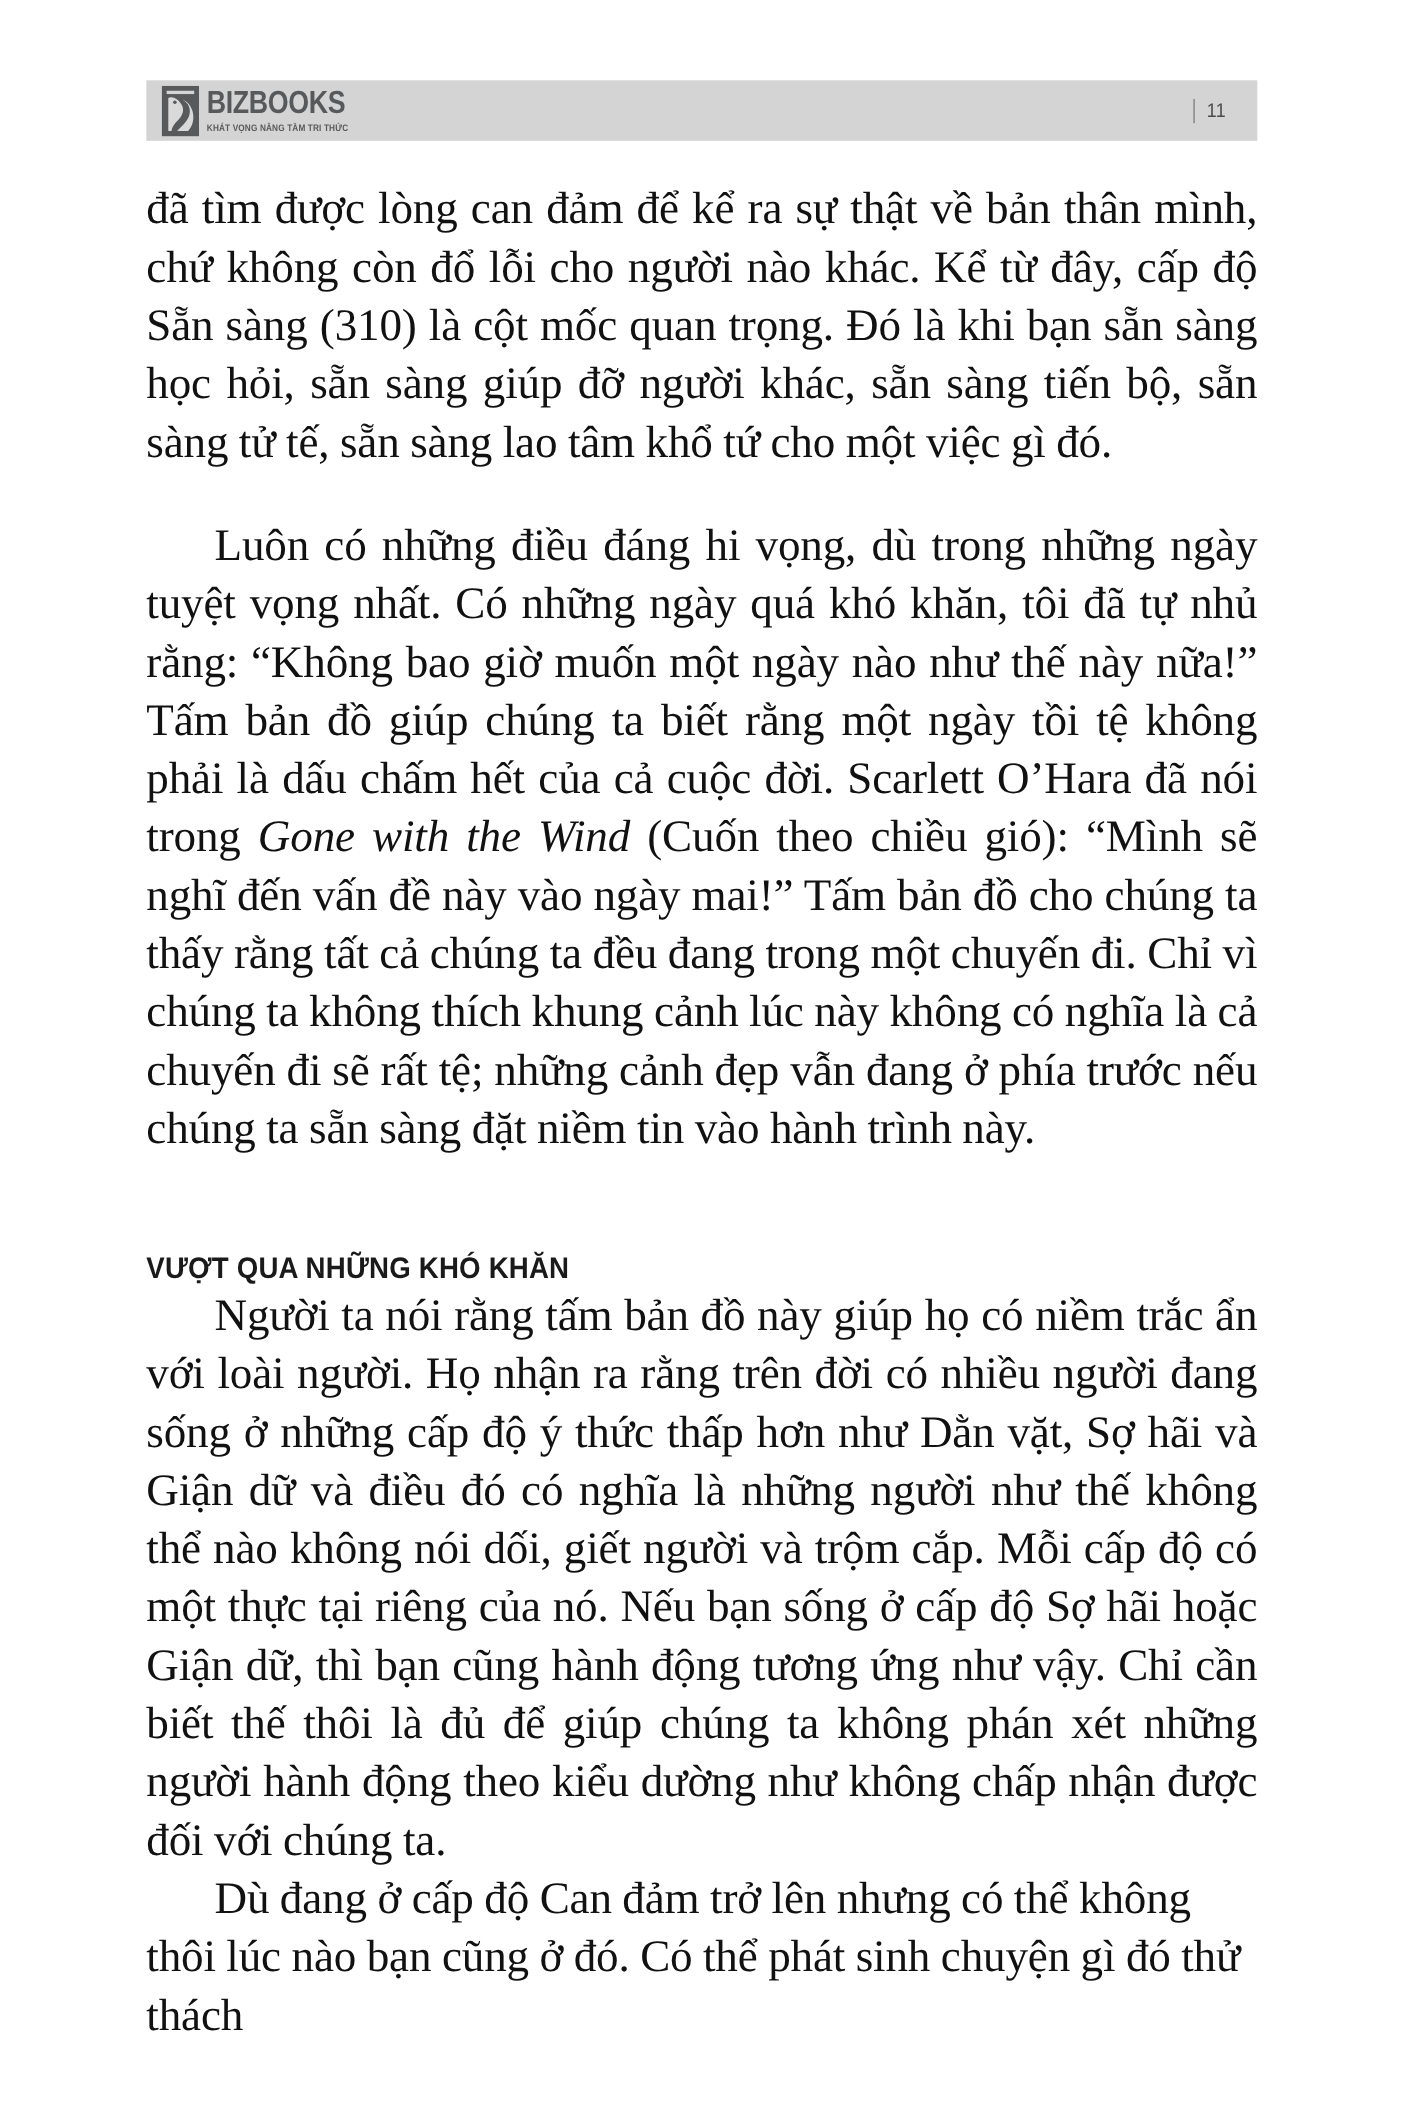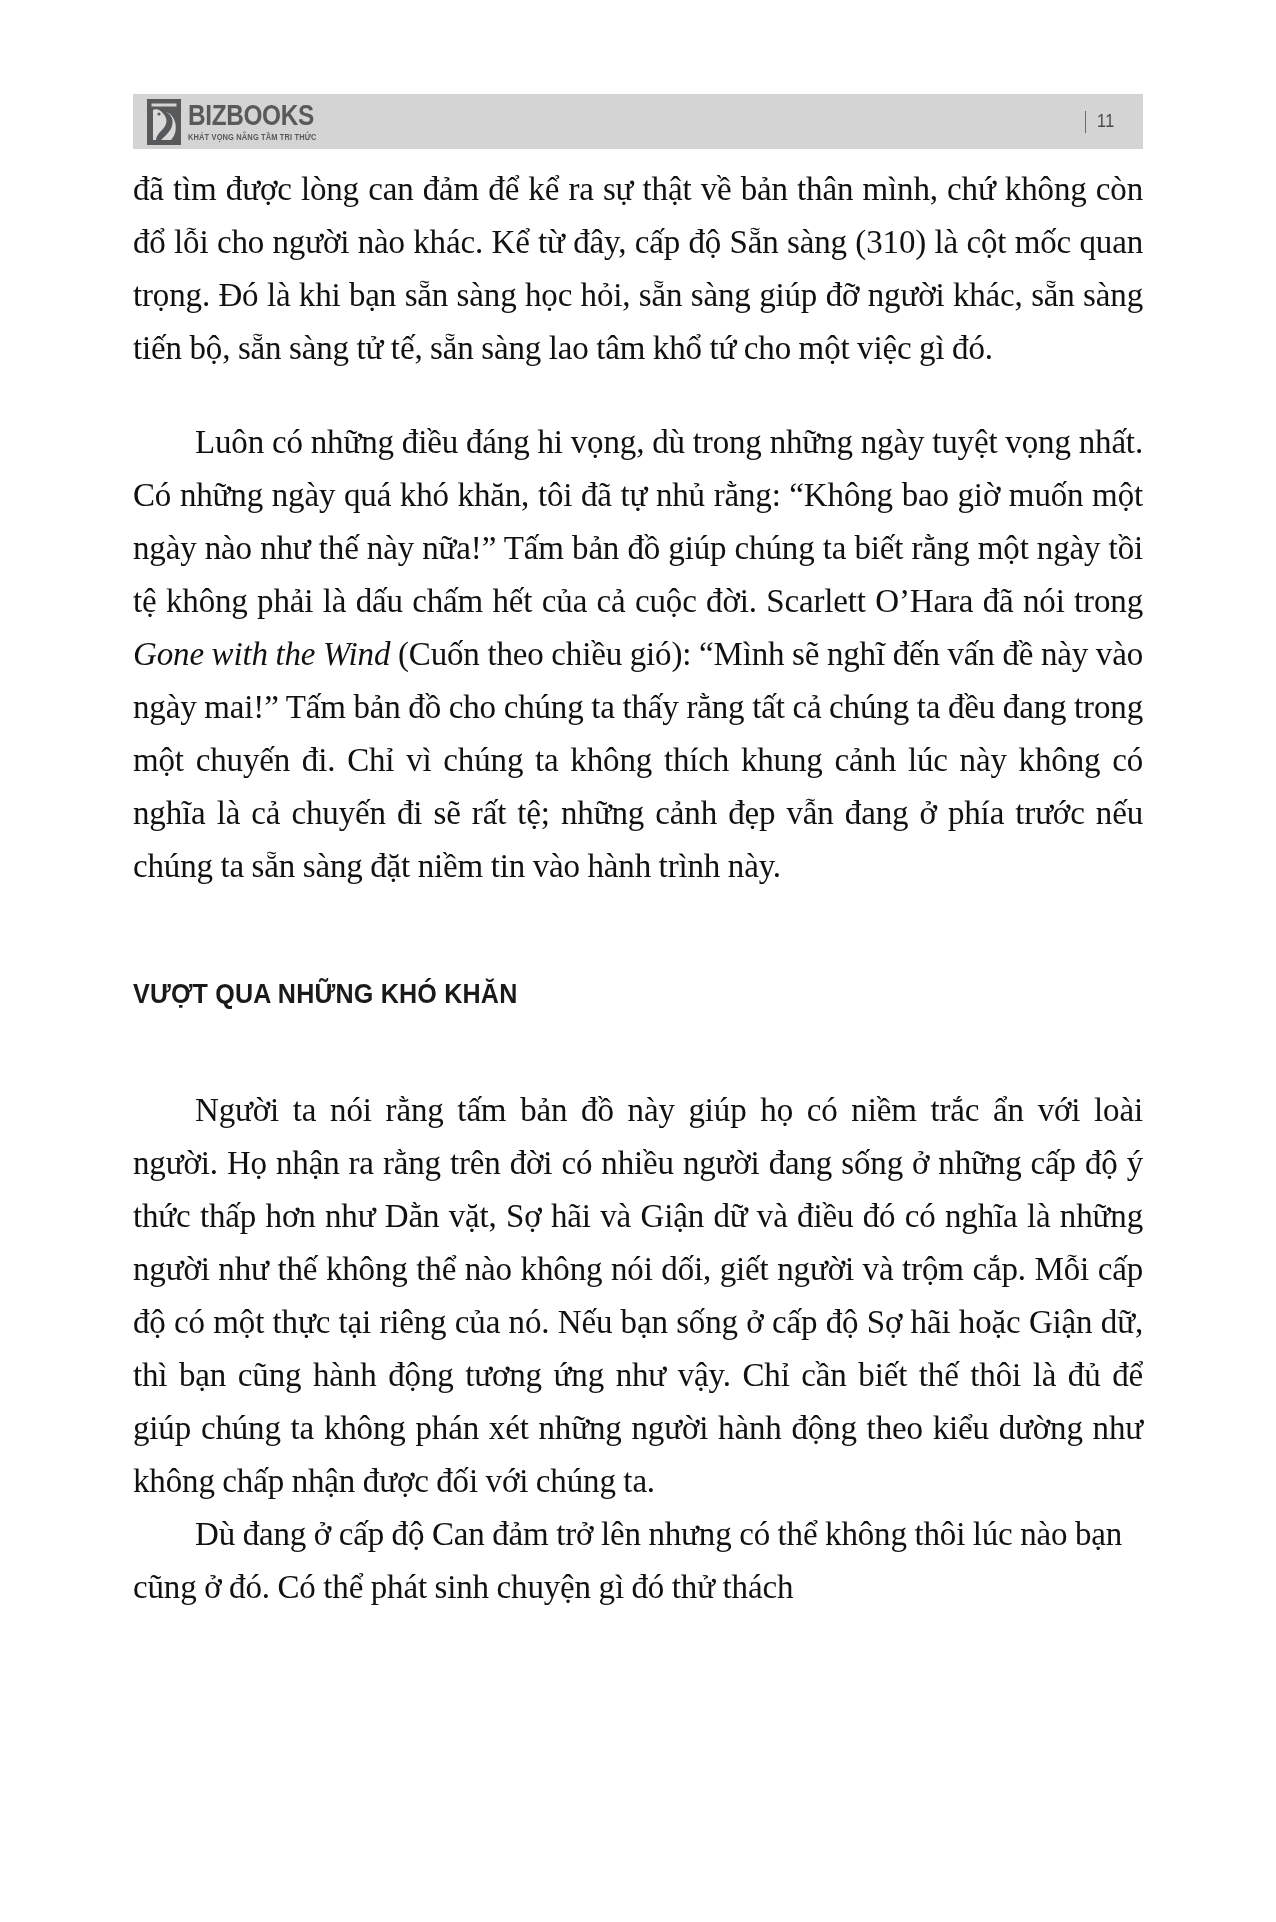--- a/index.html
+++ b/index.html
@@ -21,21 +21,21 @@
   .page {
     position: absolute;
     inset: 0;
     background: #ffffff;
   }
 
   
   .header-band {
     position: absolute;
     left: 133px;
-    top: 94px;
+    top: 73px;
     width: 1010px;
     height: 55px;
     background: #d4d4d4;
     display: flex;
     align-items: center;
     justify-content: space-between;
   }
 
   .brand {
     display: flex;
@@ -106,21 +106,21 @@
   
   .content {
     position: absolute;
     left: 133px;
     top: 163px;
     width: 1010px;
   }
 
   p.body {
     margin: 0;
-    font-size: 33px;
+    font-size: 41px;
     line-height: 53px;
     text-align: justify;
     text-justify: inter-word;
     word-spacing: -0.5px;
     letter-spacing: -0.15px;
     font-family: "Liberation Serif", "DejaVu Serif", serif;
   }
   p.body.indent { text-indent: 62px; }
   p.body.last-flush { text-align: left; }
 
@@ -132,21 +132,21 @@
     margin: 0;
     font-family: "Liberation Sans", "DejaVu Sans", sans-serif;
     font-weight: 700;
     font-size: 27px;
     letter-spacing: 0.2px;
     color: #1a1a1a;
     transform: scaleX(0.93);
     transform-origin: left center;
     white-space: nowrap;
   }
-  .heading-block { margin-top: 86px; margin-bottom: 74px; }
+  .heading-block { margin-top: 86px; }
 </style>
 </head>
 <body>
 
 <div class="page">
 
   <div class="header-band">
 
     <div class="brand">
       <span class="brand-mark">

